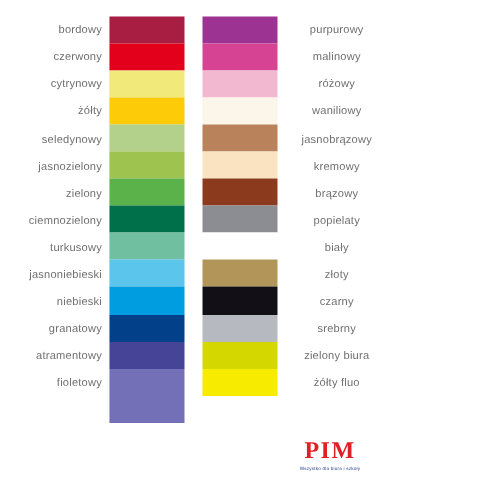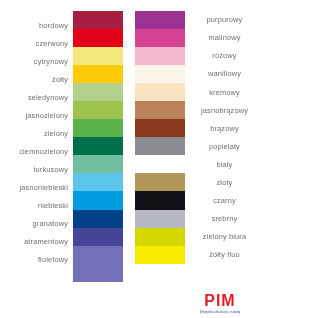--- a/index.html
+++ b/index.html
@@ -31,21 +31,21 @@
   }
   #column-left  { left: 0px;   width: 123px; }
   #column-right { left: 135px; width: 122px; }
 
   .row {
     position: relative;
     height: 18.05px;
     display: flex;
     align-items: center;
   }
-  #column-left .row  { flex-direction: row; align-items: flex-end; }
+  #column-left .row  { flex-direction: row; }
   #column-right .row { flex-direction: row; }
 
   
   .swatch {
     width: 50px;
     height: 18.05px;
     flex: 0 0 50px;
   }
   #column-left .swatch {
     order: 2;
@@ -78,21 +78,21 @@
 
   
   #pim-logo {
     position: absolute;
     right: 6px;
     bottom: 4px;
     text-align: center;
     width: 62px;
   }
   #pim-wordmark {
-    font-family: Liberation Sans, sans-serif;
+    font-family: Liberation Serif, serif;
     font-weight: bold;
     font-size: 16px;
     line-height: 1;
     color: #e02025;
     letter-spacing: 0.06em;
   }
   #pim-tagline {
     margin-top: 1.5px;
     font-family: "Liberation Sans", sans-serif;
     font-size: 3.1px;
@@ -180,26 +180,26 @@
       </div>
       <div class="row">
         <div class="swatch" style="background: rgb(242, 184, 208);"></div>
         <div class="label">różowy</div>
       </div>
       <div class="row">
         <div class="swatch" style="background: rgb(251, 245, 234);"></div>
         <div class="label">waniliowy</div>
       </div>
       <div class="row">
+        <div class="swatch" style="background: rgb(185, 130, 91);"></div>
+        <div class="label">jasnobrązowy</div>
+      </div>
+      <div class="row">
         <div class="swatch" style="background: rgb(250, 227, 192);"></div>
         <div class="label">kremowy</div>
-      </div>
-      <div class="row">
-        <div class="swatch" style="background: rgb(185, 130, 91);"></div>
-        <div class="label">jasnobrązowy</div>
       </div>
       <div class="row">
         <div class="swatch" style="background: rgb(139, 58, 29);"></div>
         <div class="label">brązowy</div>
       </div>
       <div class="row">
         <div class="swatch" style="background: rgb(139, 141, 147);"></div>
         <div class="label">popielaty</div>
       </div>
       <div class="row">

